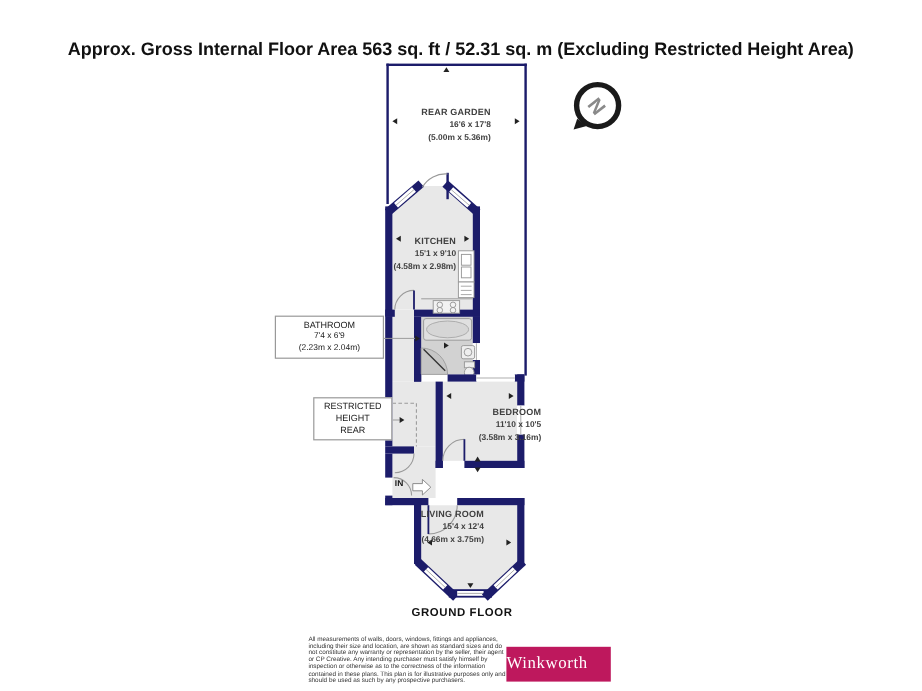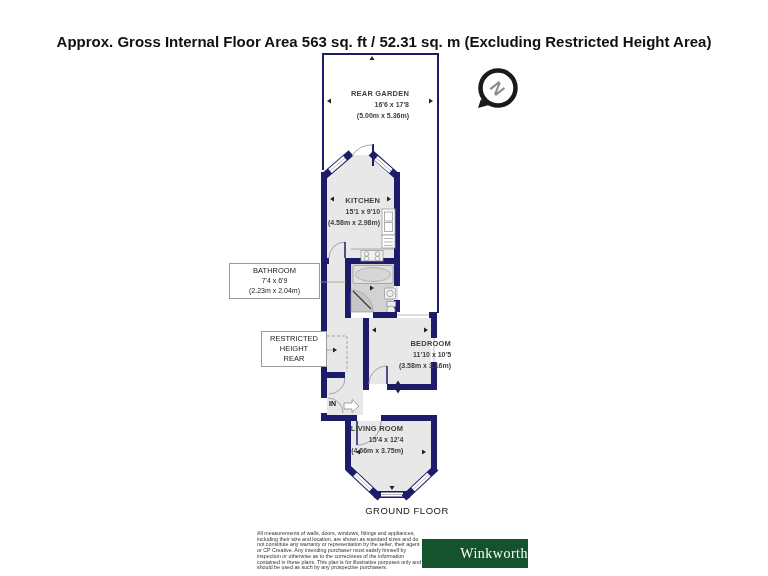--- a/index.html
+++ b/index.html
@@ -11,29 +11,29 @@
   #sub2{top:33px;font-size:15px;}
   svg{position:absolute;left:0;top:0;}
   .lbl{position:absolute;transform:translateX(-50%);text-align:right;font-weight:bold;color:#404040;}
   .lbl .nm{font-size:7.5px;line-height:11px;letter-spacing:.2px;}
   .lbl .dim{font-size:7px;line-height:11px;}
   .lblbox{position:absolute;text-align:center;font-weight:normal;color:#1a1a1a;background:#fff;
           border:1px solid #999;padding:2px 3px;}
   .lblbox .nm{font-size:7.5px;line-height:10px;}
   .lblbox .dim{font-size:7px;line-height:10px;}
   #in-label{position:absolute;left:329px;top:400px;font-size:7px;font-weight:bold;}
-  #ground-floor{position:absolute;left:407px;top:505px;transform:translateX(-50%);
-                font-size:9.5px;font-weight:normal;letter-spacing:.5px;white-space:nowrap;}
+  #ground-floor{position:absolute;left:385px;top:505px;transform:translateX(-50%);
+                font-size:9.5px;font-weight:bold;letter-spacing:.5px;white-space:nowrap;}
   #north-letter{position:absolute;left:487px;top:77px;width:22px;height:22px;
                 display:flex;align-items:center;justify-content:center;
                 font-size:17px;font-weight:bold;color:#8a8a8a;transform:rotate(-128deg);}
   #disclaimer{position:absolute;left:257px;top:531px;width:168px;
               font-size:5.3px;line-height:5.7px;color:#333;}
-  #brand-logo{position:absolute;left:422px;top:539px;width:106px;height:29px;background:#14532d;
-              display:flex;align-items:center;justify-content:flex-end;
+  #brand-logo{position:absolute;left:422px;top:539px;width:87px;height:29px;background:#be185d;
+              display:flex;align-items:center;justify-content:flex-start;
               color:#fff;font-family:"Liberation Serif",serif;font-size:14px;letter-spacing:.5px;}
 </style>
 </head>
 <body>
 
 <div id="canvas">
 
   <div class="hdr" id="sub2">Approx. Gross Internal Floor Area 563 sq. ft / 52.31 sq. m (Excluding Restricted Height Area)</div>
 
   <svg width="768" height="576" viewBox="0 0 768 576">

